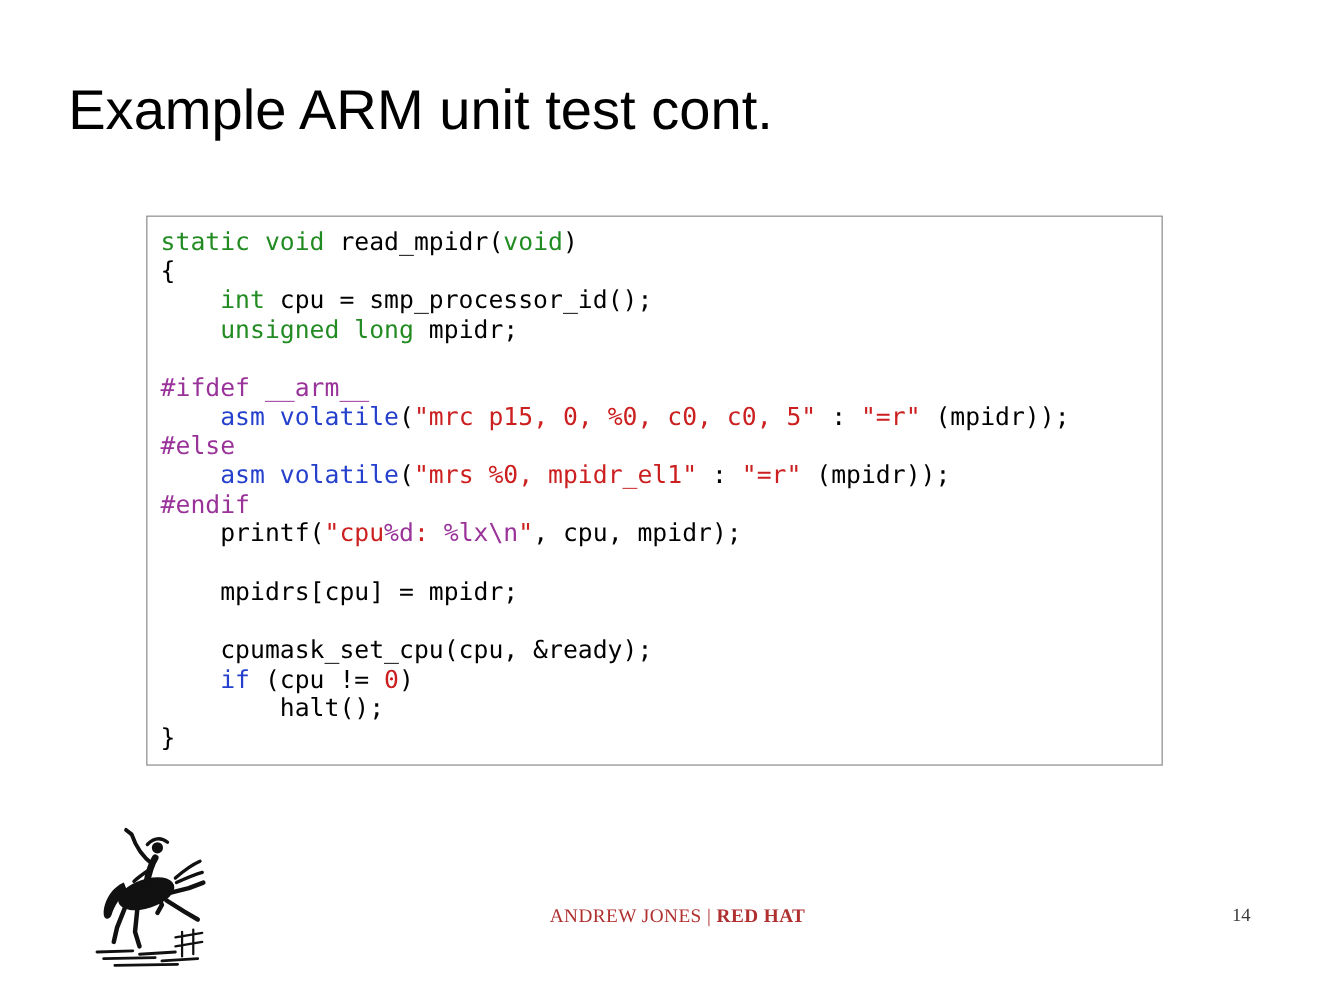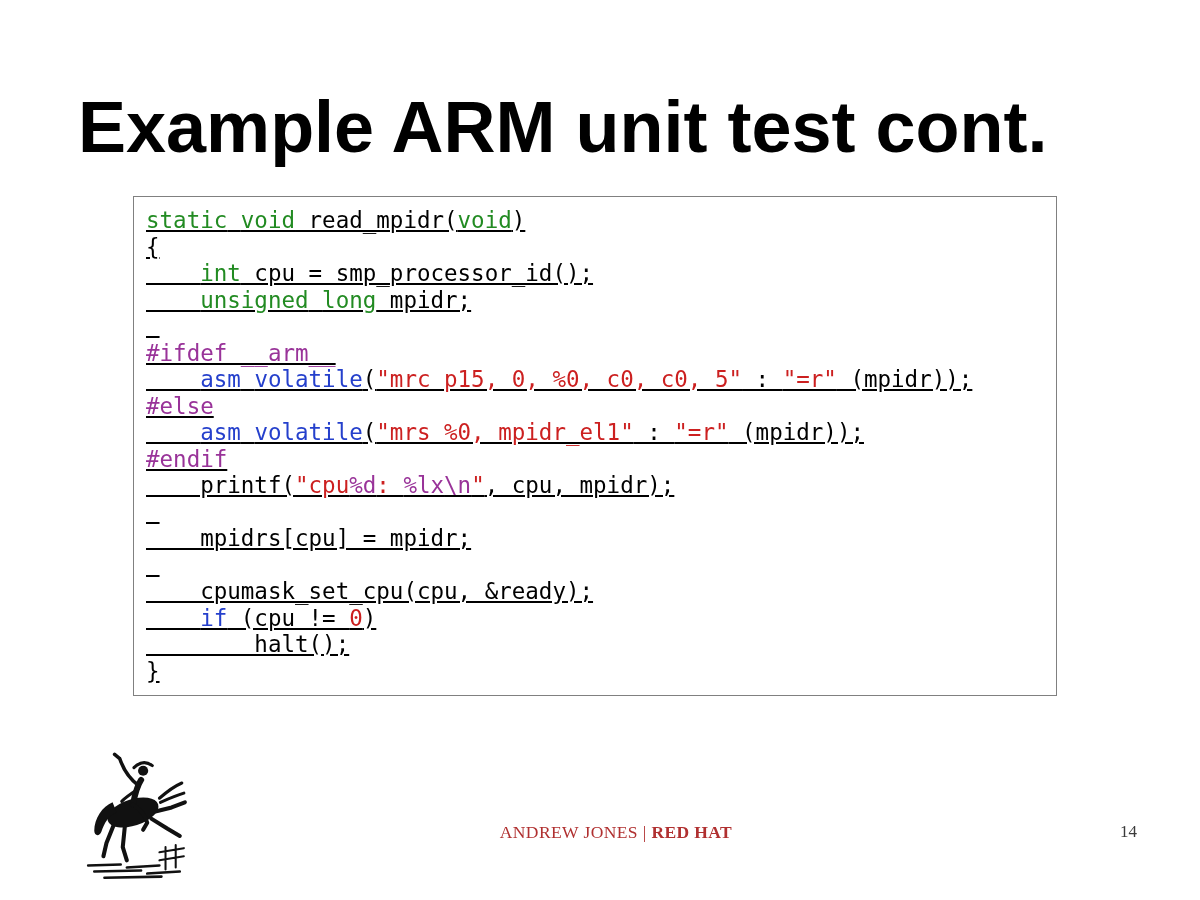--- a/index.html
+++ b/index.html
@@ -6,44 +6,44 @@
   .slide{
     position:relative;
     width:1200px;height:900px;
     background:#ffffff;
     font-family:"Liberation Sans",sans-serif;
     overflow:hidden;
   }
   .title{
     position:absolute;
     left:62px;top:70px;
-    margin:16px;
-    font-size:72px;
-    font-weight:700;
+    margin:0;
+    font-size:51px;
+    font-weight:400;
     color:#000;
     letter-spacing:0px;
     font-family:"Liberation Sans",sans-serif;
   }
   .code-box{
     position:absolute;
     left:133px;top:196px;
     width:924px;height:500px;
     border:1px solid #808080;
     background:#ffffff;
     box-sizing:border-box;
   }
   .code{
     margin:0;
     padding:10px 12px;
     font-family:"DejaVu Sans Mono","Liberation Mono",monospace;
     font-size:22.5px;
     line-height:26.5px;
     color:#000;
   }
-  .code-line{white-space:pre;text-decoration:underline;}
+  .code-line{white-space:pre;}
   .logo{
     position:absolute;
     left:80px;top:740px;
     width:112px;height:145px;
   }
   .footer{
     position:absolute;
     left:0;right:0;top:822px;
     text-align:center;
     font-family:"Liberation Serif",serif;

